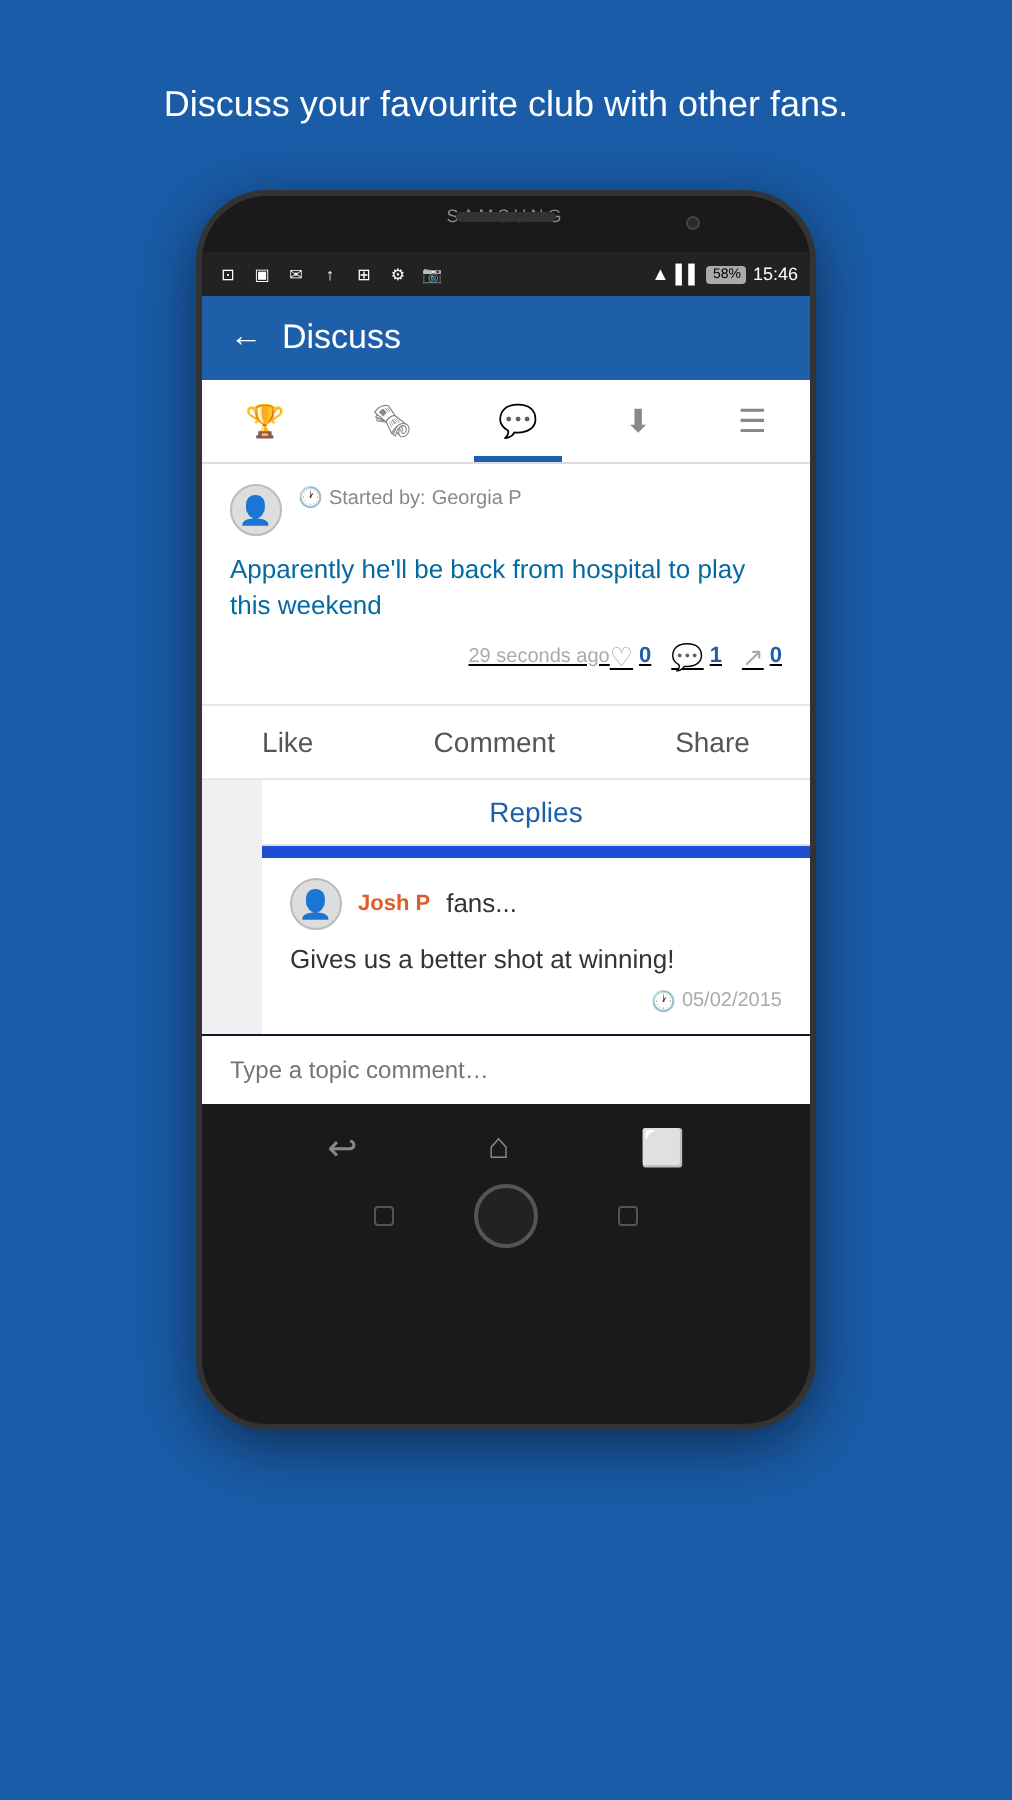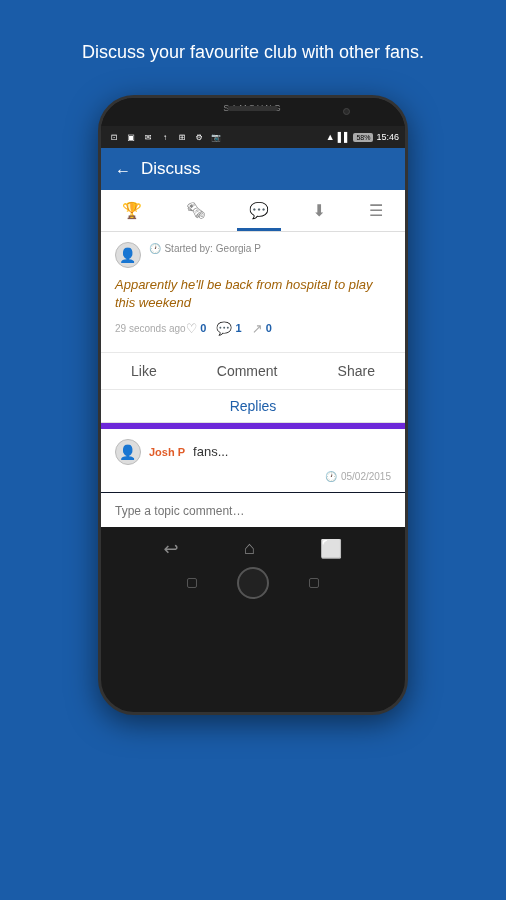--- a/index.html
+++ b/index.html
@@ -234,32 +234,32 @@
       font-size: 10px;
       color: #888;
       display: flex;
       align-items: center;
       gap: 3px;
       margin-top: 1px;
     }
 
     .post-body {
       font-size: 13px;
-      color: #a16207;
+      color: #0369a1;
       margin: 8px 0 8px 0;
       line-height: 1.4;
-      font-style: italic;
     }
 
     .post-stats {
       display: flex;
       align-items: center;
-      justify-content: flex-start;
+      justify-content: flex-end;
       margin-top: 6px;
       padding-bottom: 6px;
+      text-decoration: underline;
     }
 
     .post-time {
       font-size: 10px;
       color: #aaa;
     }
 
     .post-actions-icons {
       display: flex;
       align-items: center;
@@ -297,21 +297,22 @@
     }
 
     .action-btn {
       font-size: 14px;
       color: #555;
       font-weight: 500;
       cursor: pointer;
     }
 
     .replies-section {
-      background: #6d28d9;
+      background: #1d4ed8;
+      margin-left: 30px;
     }
 
     .replies-header {
       text-align: center;
       padding: 8px;
       font-size: 14px;
       color: #1e5faa;
       font-weight: 500;
       border-bottom: 1px solid #e0e0e0;
       background: white;
@@ -517,20 +518,21 @@
         <div class="replies-header">Replies</div>
 
         <div class="reply-item">
           <div class="reply-author-row">
             <div class="user-avatar">
               <span class="avatar-icon">👤</span>
             </div>
             <span class="reply-author">Josh P</span>
             <span class="reply-said">fans...</span>
           </div>
+          <div class="reply-body">Gives us a better shot at winning!</div>
           <div class="reply-date">
             <span>🕐</span>
             <span>05/02/2015</span>
           </div>
         </div>
       </div>
 
       <div class="comment-input-bar">
         <input class="comment-input" type="text" placeholder="Type a topic comment…" style="">
       </div>

